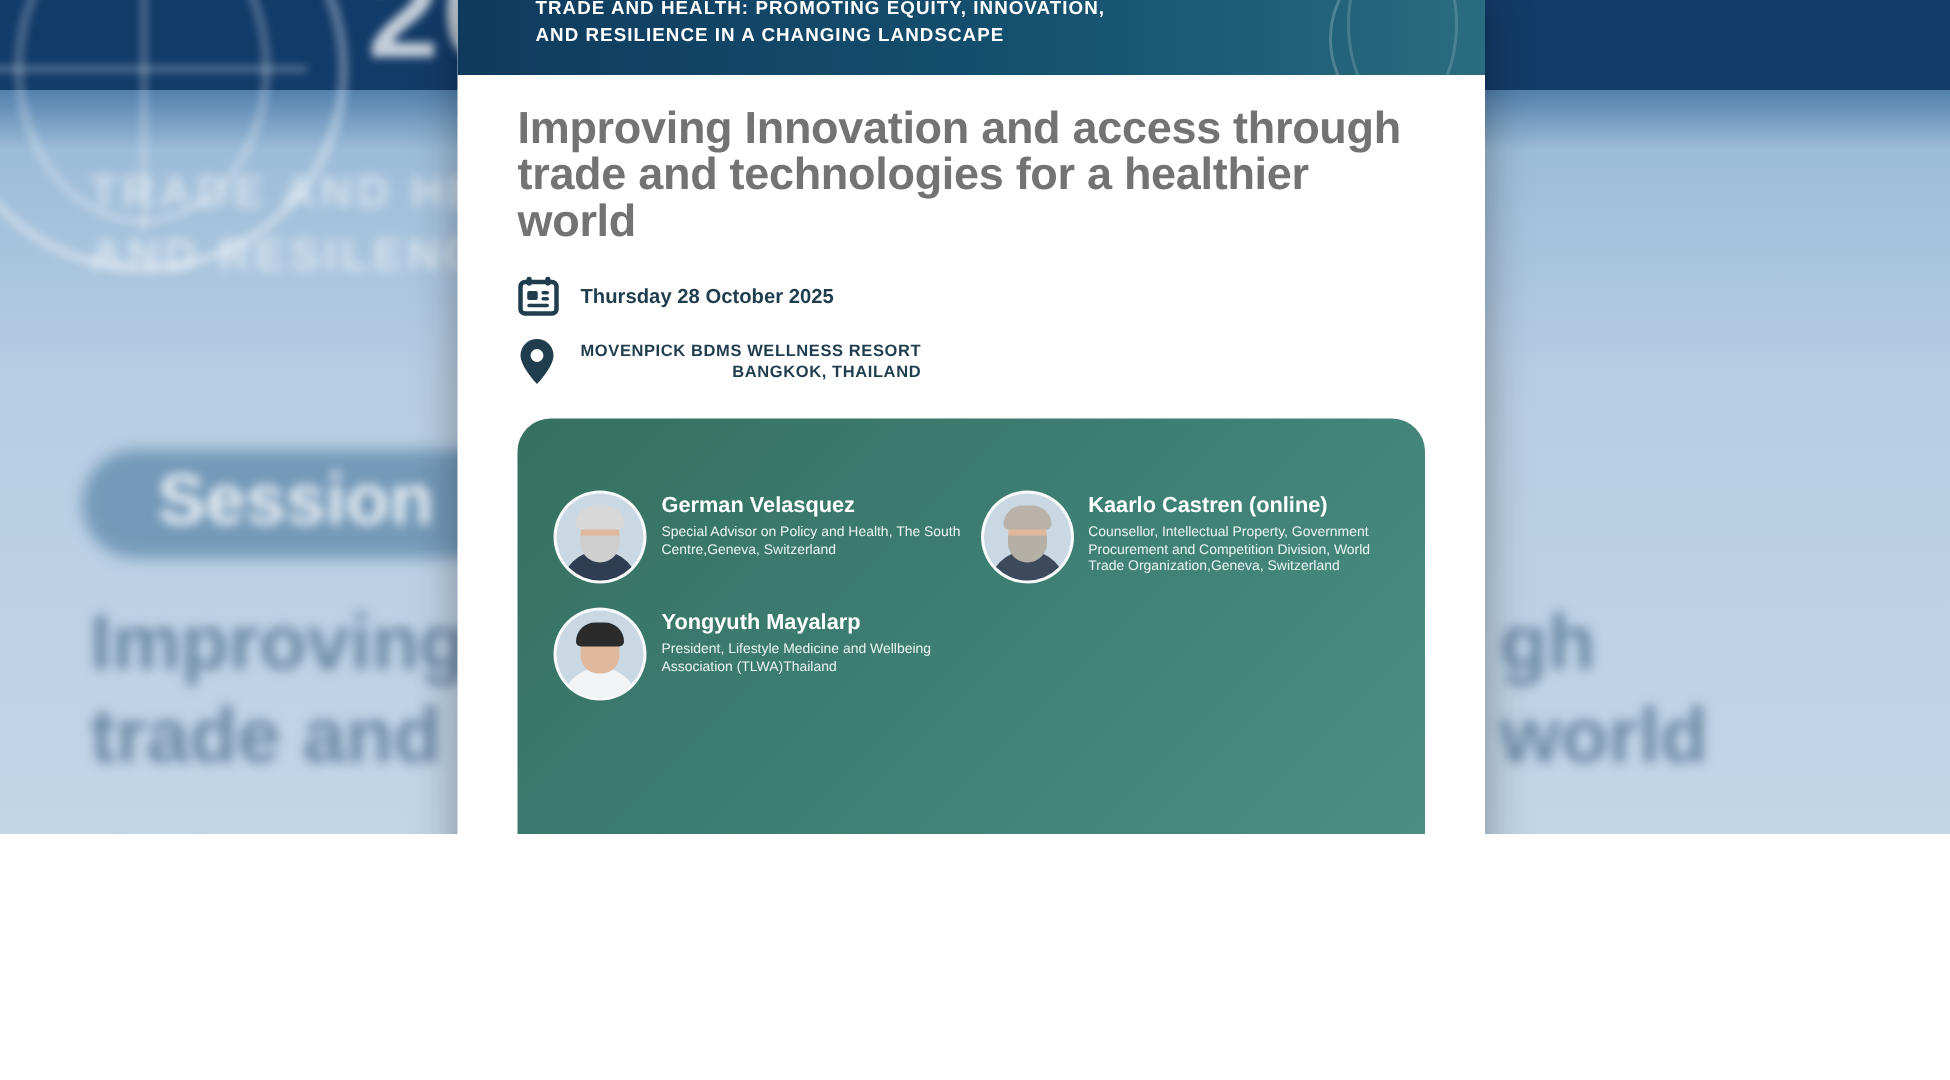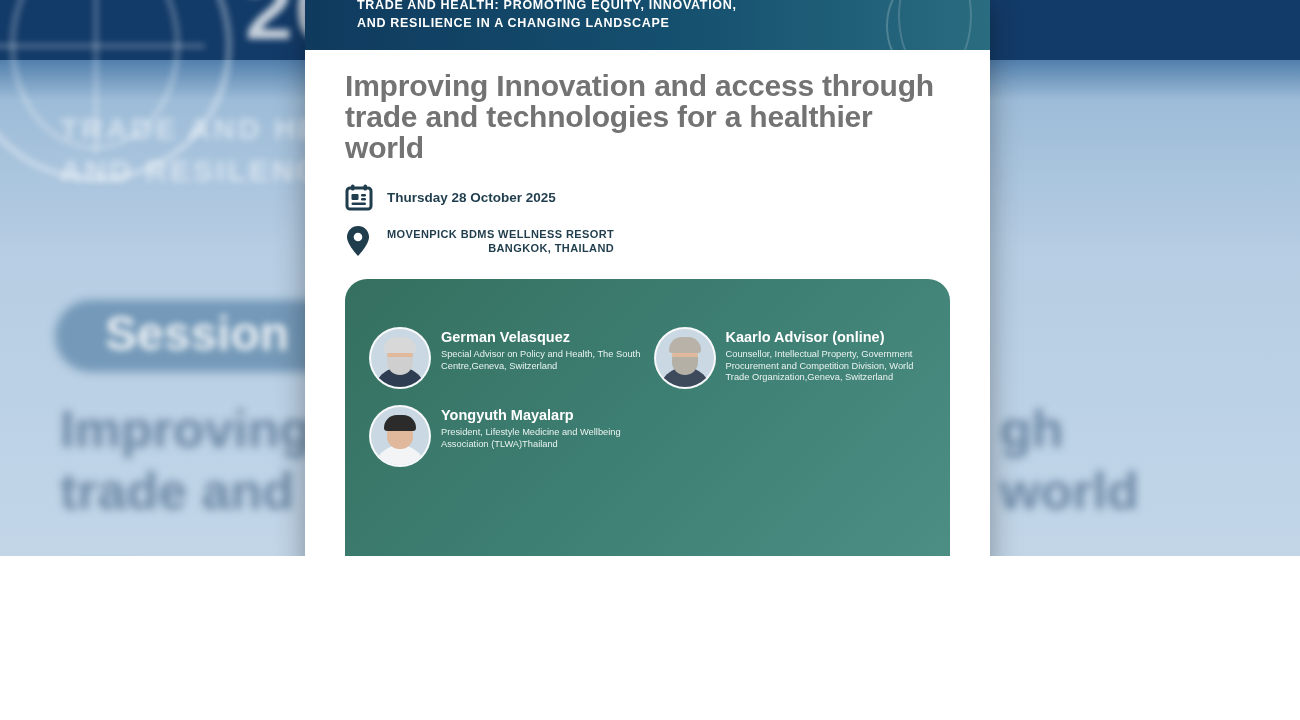--- a/index.html
+++ b/index.html
@@ -458,21 +458,21 @@
           </div>
 
           <div class="speaker">
             <div class="avatar">
               <span class="body" style="background:#3d4a5c"></span>
               <span class="face"></span>
               <span class="beard" style="background:#b5b0a6"></span>
               <span class="hair" style="background:#b9b2a8"></span>
             </div>
             <div class="info">
-              <div class="sname">Kaarlo Advisor (online)</div>
+              <div class="sname">Kaarlo Castren (online)</div>
               <div class="srole">Counsellor, Intellectual Property, Government Procurement and Competition Division, World Trade Organization,Geneva, Switzerland</div>
             </div>
           </div>
 
           <div class="speaker">
             <div class="avatar">
               <span class="body" style="background:#f2f4f6"></span>
               <span class="face"></span>
               <span class="hair" style="background:#2b2b2b"></span>
             </div>

